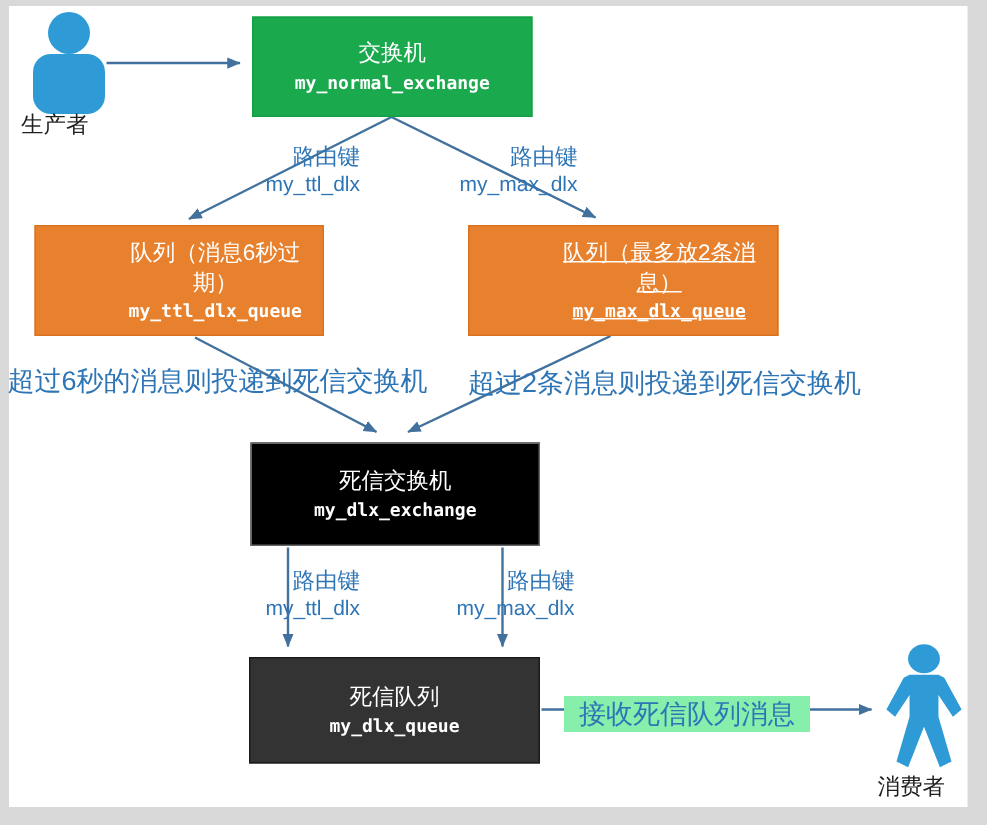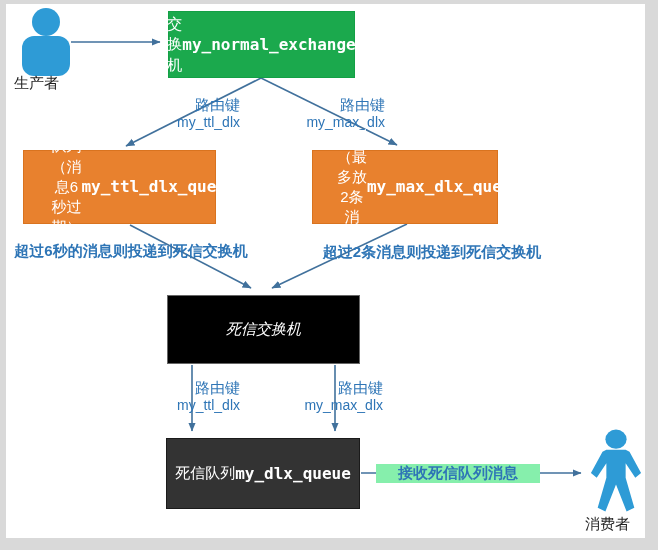--- a/index.html
+++ b/index.html
@@ -25,35 +25,35 @@
   }
   .paper{
     position:absolute;left:6px;top:4px;width:639px;height:534px;
     background:#ffffff;
   }
   .connector-layer{position:absolute;left:0;top:0;width:658px;height:550px;pointer-events:none;}
   .connector{stroke:var(--line-blue);stroke-width:1.6;fill:none;}
   .arrowhead{fill:var(--line-blue);}
   .node{
     position:absolute;box-sizing:border-box;
-    display:flex;justify-content:center;align-items:center;
+    display:flex;flex-direction:column;justify-content:center;align-items:center;
     color:#fff;text-align:center;line-height:1.35;
   }
   .node .title{font-size:15px;}
-  .node .name{font-family:"DejaVu Sans Mono","Liberation Mono",monospace;font-weight:bold;font-size:16px;letter-spacing:0;}
+  .node .name{font-family:"DejaVu Sans Mono","Liberation Mono",monospace;font-weight:bold;font-size:12px;letter-spacing:0;}
   .node-exchange{background:var(--exchange-green);border:1px solid #13A045;}
   .node-queue{background:var(--queue-orange);border:1px solid var(--queue-orange-border);padding-left:48px;}
-  .node-dlx{background:var(--dlx-black);border:1px solid var(--dlx-black-border);font-style:italic;}
+  .node-dlx{background:var(--dlx-black);border:1px solid var(--dlx-black-border);}
   .node-dlxq{background:var(--dlx-queue-gray);border:1px solid var(--dlx-queue-gray-border);}
   .lbl{
     position:absolute;text-align:right;color:var(--label-blue);
     font-size:15px;line-height:1.2;
   }
   .lbl .l2{font-size:14px;}
-  .edge-caption{position:absolute;text-align:center;color:var(--label-blue);font-size:15px;white-space:nowrap;font-weight:bold;}
+  .edge-caption{position:absolute;text-align:center;color:var(--label-blue);font-size:18px;white-space:nowrap;}
   .consume-lbl{background:#86efac;padding:0 3px;}
   .person{position:absolute;}
   .person svg{display:block;}
   .person-fill{fill:var(--person-blue);}
   .plabel{position:absolute;text-align:left;color:var(--text-dark);font-size:15px;}
 </style>
 </head>
 <body>
 
 <div class="canvas">
@@ -95,30 +95,31 @@
   <div class="lbl" style="left:285px;top:96px;width:100px;">
     <div>路由键</div>
     <div class="l2">my_max_dlx</div>
   </div>
 
   <div class="node node-queue" style="left:23px;top:150px;width:193px;height:74px;">
     <div class="title">队列（消息6秒过期）</div>
     <div class="name">my_ttl_dlx_queue</div>
   </div>
 
-  <div class="node node-queue" style="left:312px;top:150px;width:186px;height:74px;">
+  <div class="node node-queue" style="left:312px;top:150px;width:207px;height:74px;text-decoration:underline;">
     <div class="title">队列（最多放2条消息）</div>
     <div class="name">my_max_dlx_queue</div>
   </div>
 
   <div class="edge-caption" style="left:5px;top:242px;width:252px;">超过6秒的消息则投递到死信交换机</div>
   <div class="edge-caption" style="left:312px;top:243px;width:240px;">超过2条消息则投递到死信交换机</div>
 
   <div class="node node-dlx" style="left:167px;top:295px;width:193px;height:69px;">
     <div class="title">死信交换机</div>
+    <div class="name">my_dlx_exchange</div>
   </div>
 
   <div class="lbl" style="left:140px;top:379px;width:100px;">
     <div>路由键</div>
     <div class="l2">my_ttl_dlx</div>
   </div>
   <div class="lbl" style="left:283px;top:379px;width:100px;">
     <div>路由键</div>
     <div class="l2">my_max_dlx</div>
   </div>

